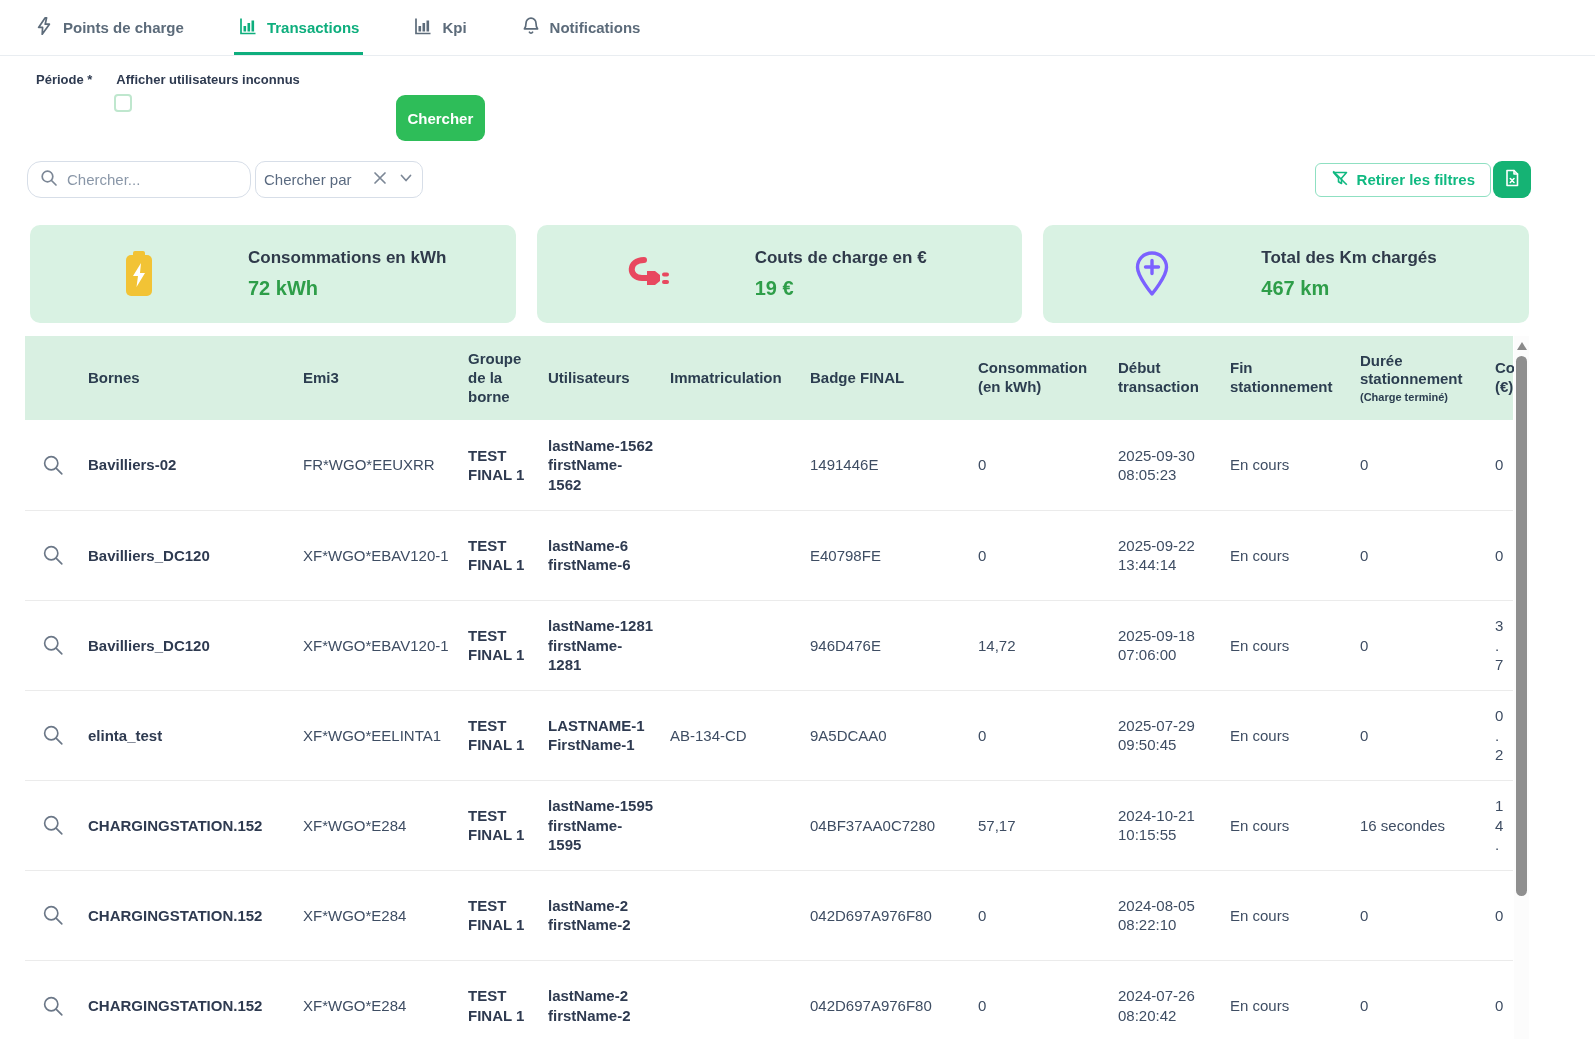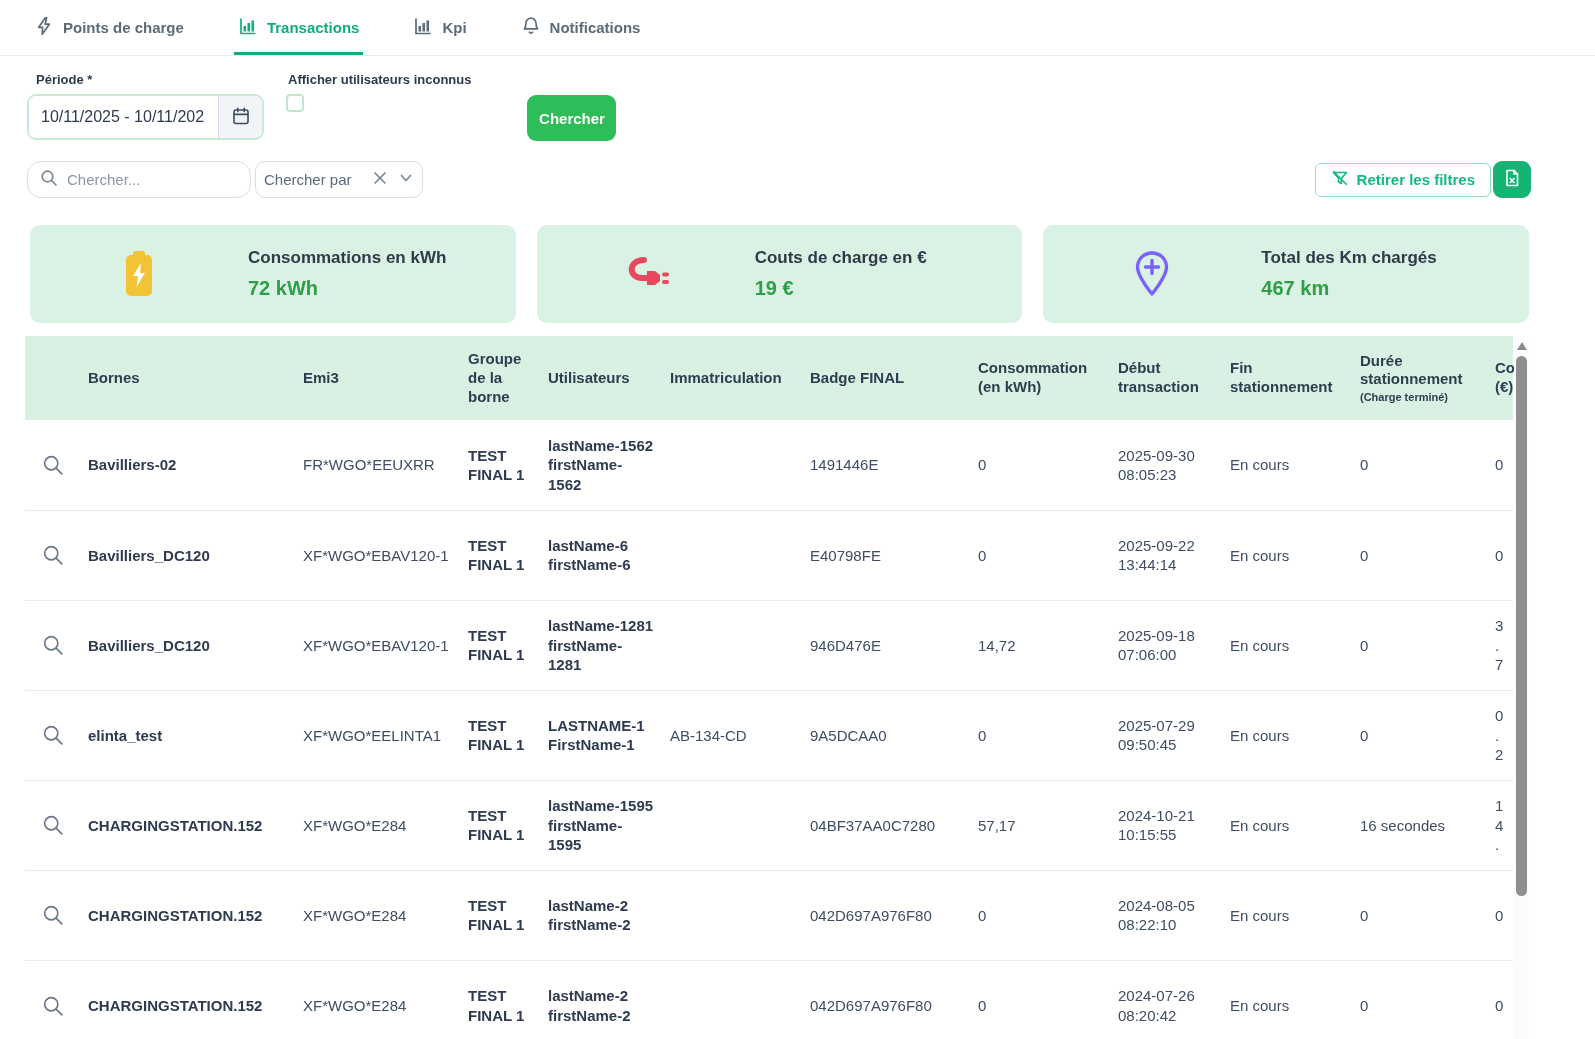--- a/index.html
+++ b/index.html
@@ -40,21 +40,21 @@
     display:flex; align-items:center; justify-content:center; cursor:pointer;
   }
   .cal-btn svg { width:20px; height:20px; stroke:#3D4D63; }
   .chk-col { margin-left:22px; }
   .chk {
     appearance:none; -webkit-appearance:none; width:18px; height:18px;
     border:2px solid #BFE7CE; border-radius:4px; background:#fff; cursor:pointer;
     display:block; margin-top:6px;
   }
   .btn-chercher {
-    margin-left:56px; margin-top:23px; width:89px; height:46px;
+    margin-left:96px; margin-top:23px; width:89px; height:46px;
     background:#2EBD59; color:#fff; font-size:15px; font-weight:bold;
     border:none; border-radius:9px; cursor:pointer;
     font-family:"Liberation Sans", sans-serif;
   }
 
   
   .searchrow { display:flex; align-items:center; padding:20px 64px 0 27px; }
   .search-box {
     width:224px; height:37px; border:1px solid #D7DEE8; border-radius:14px;
     display:flex; align-items:center; padding:0 10px 0 12px; gap:9px; background:#fff;
@@ -177,29 +177,20 @@
           <path d="M10 2.2 a5 5 0 0 1 5 5 c0 4 1.6 5.6 1.6 5.6 H3.4 c0 0 1.6-1.6 1.6-5.6 a5 5 0 0 1 5-5 Z"></path>
           <path d="M8.4 16.2 a1.8 1.8 0 0 0 3.2 0"></path>
         </svg></span>
     <span>Notifications</span>
   </div>
 </nav>
 
 <section class="filters">
   <div>
     <div class="field-label">Période *</div>
-    <div class="periode-group">
-      <input type="text" value="10/11/2025 - 10/11/202" style="">
-      <button class="cal-btn">
-        <span><svg viewBox="0 0 20 20" fill="none" stroke-width="1.6" stroke-linecap="round">
-              <rect x="3" y="4" width="14" height="13.5" rx="2"></rect>
-              <path d="M6.8 2.2 v3.4 M13.2 2.2 v3.4 M3 8.4 h14"></path>
-            </svg></span>
-      </button>
-    </div>
   </div>
   <div class="chk-col">
     <div class="field-label" style="margin-left:2px;">Afficher utilisateurs inconnus</div>
     <input type="checkbox" class="chk" style="">
   </div>
   <button class="btn-chercher">Chercher</button>
 </section>
 
 <section class="searchrow">
   <div class="search-box">

